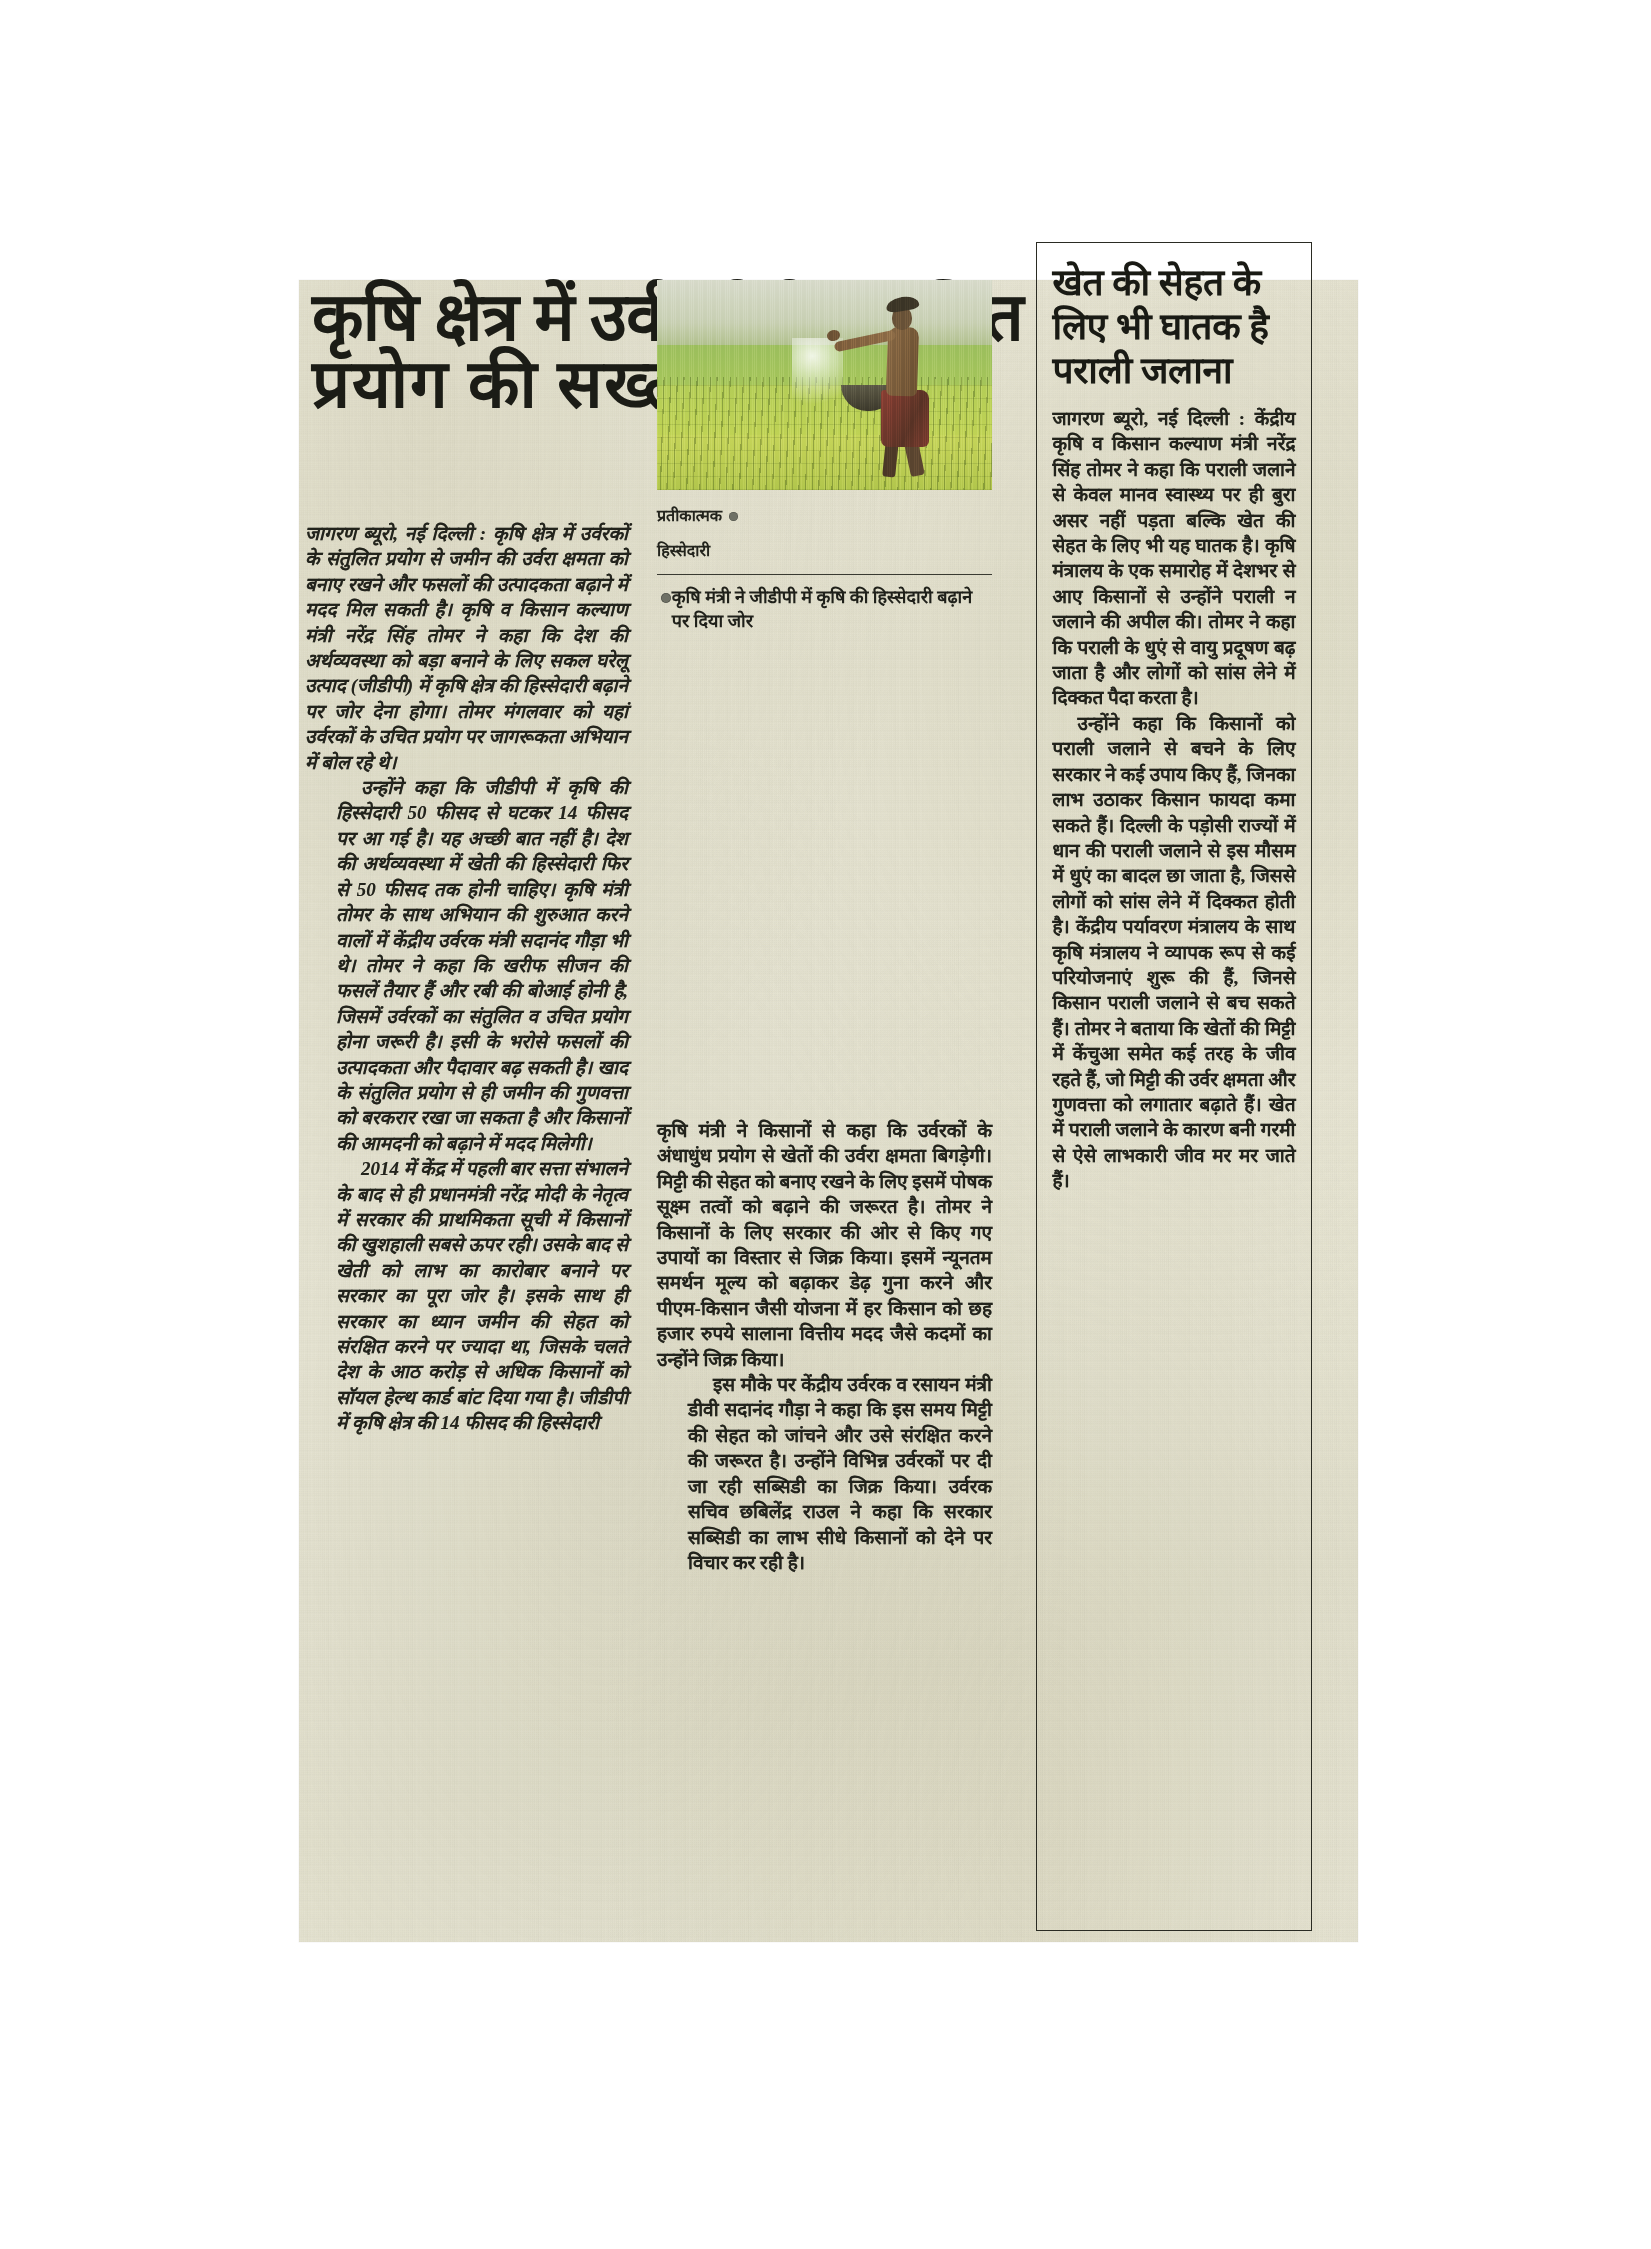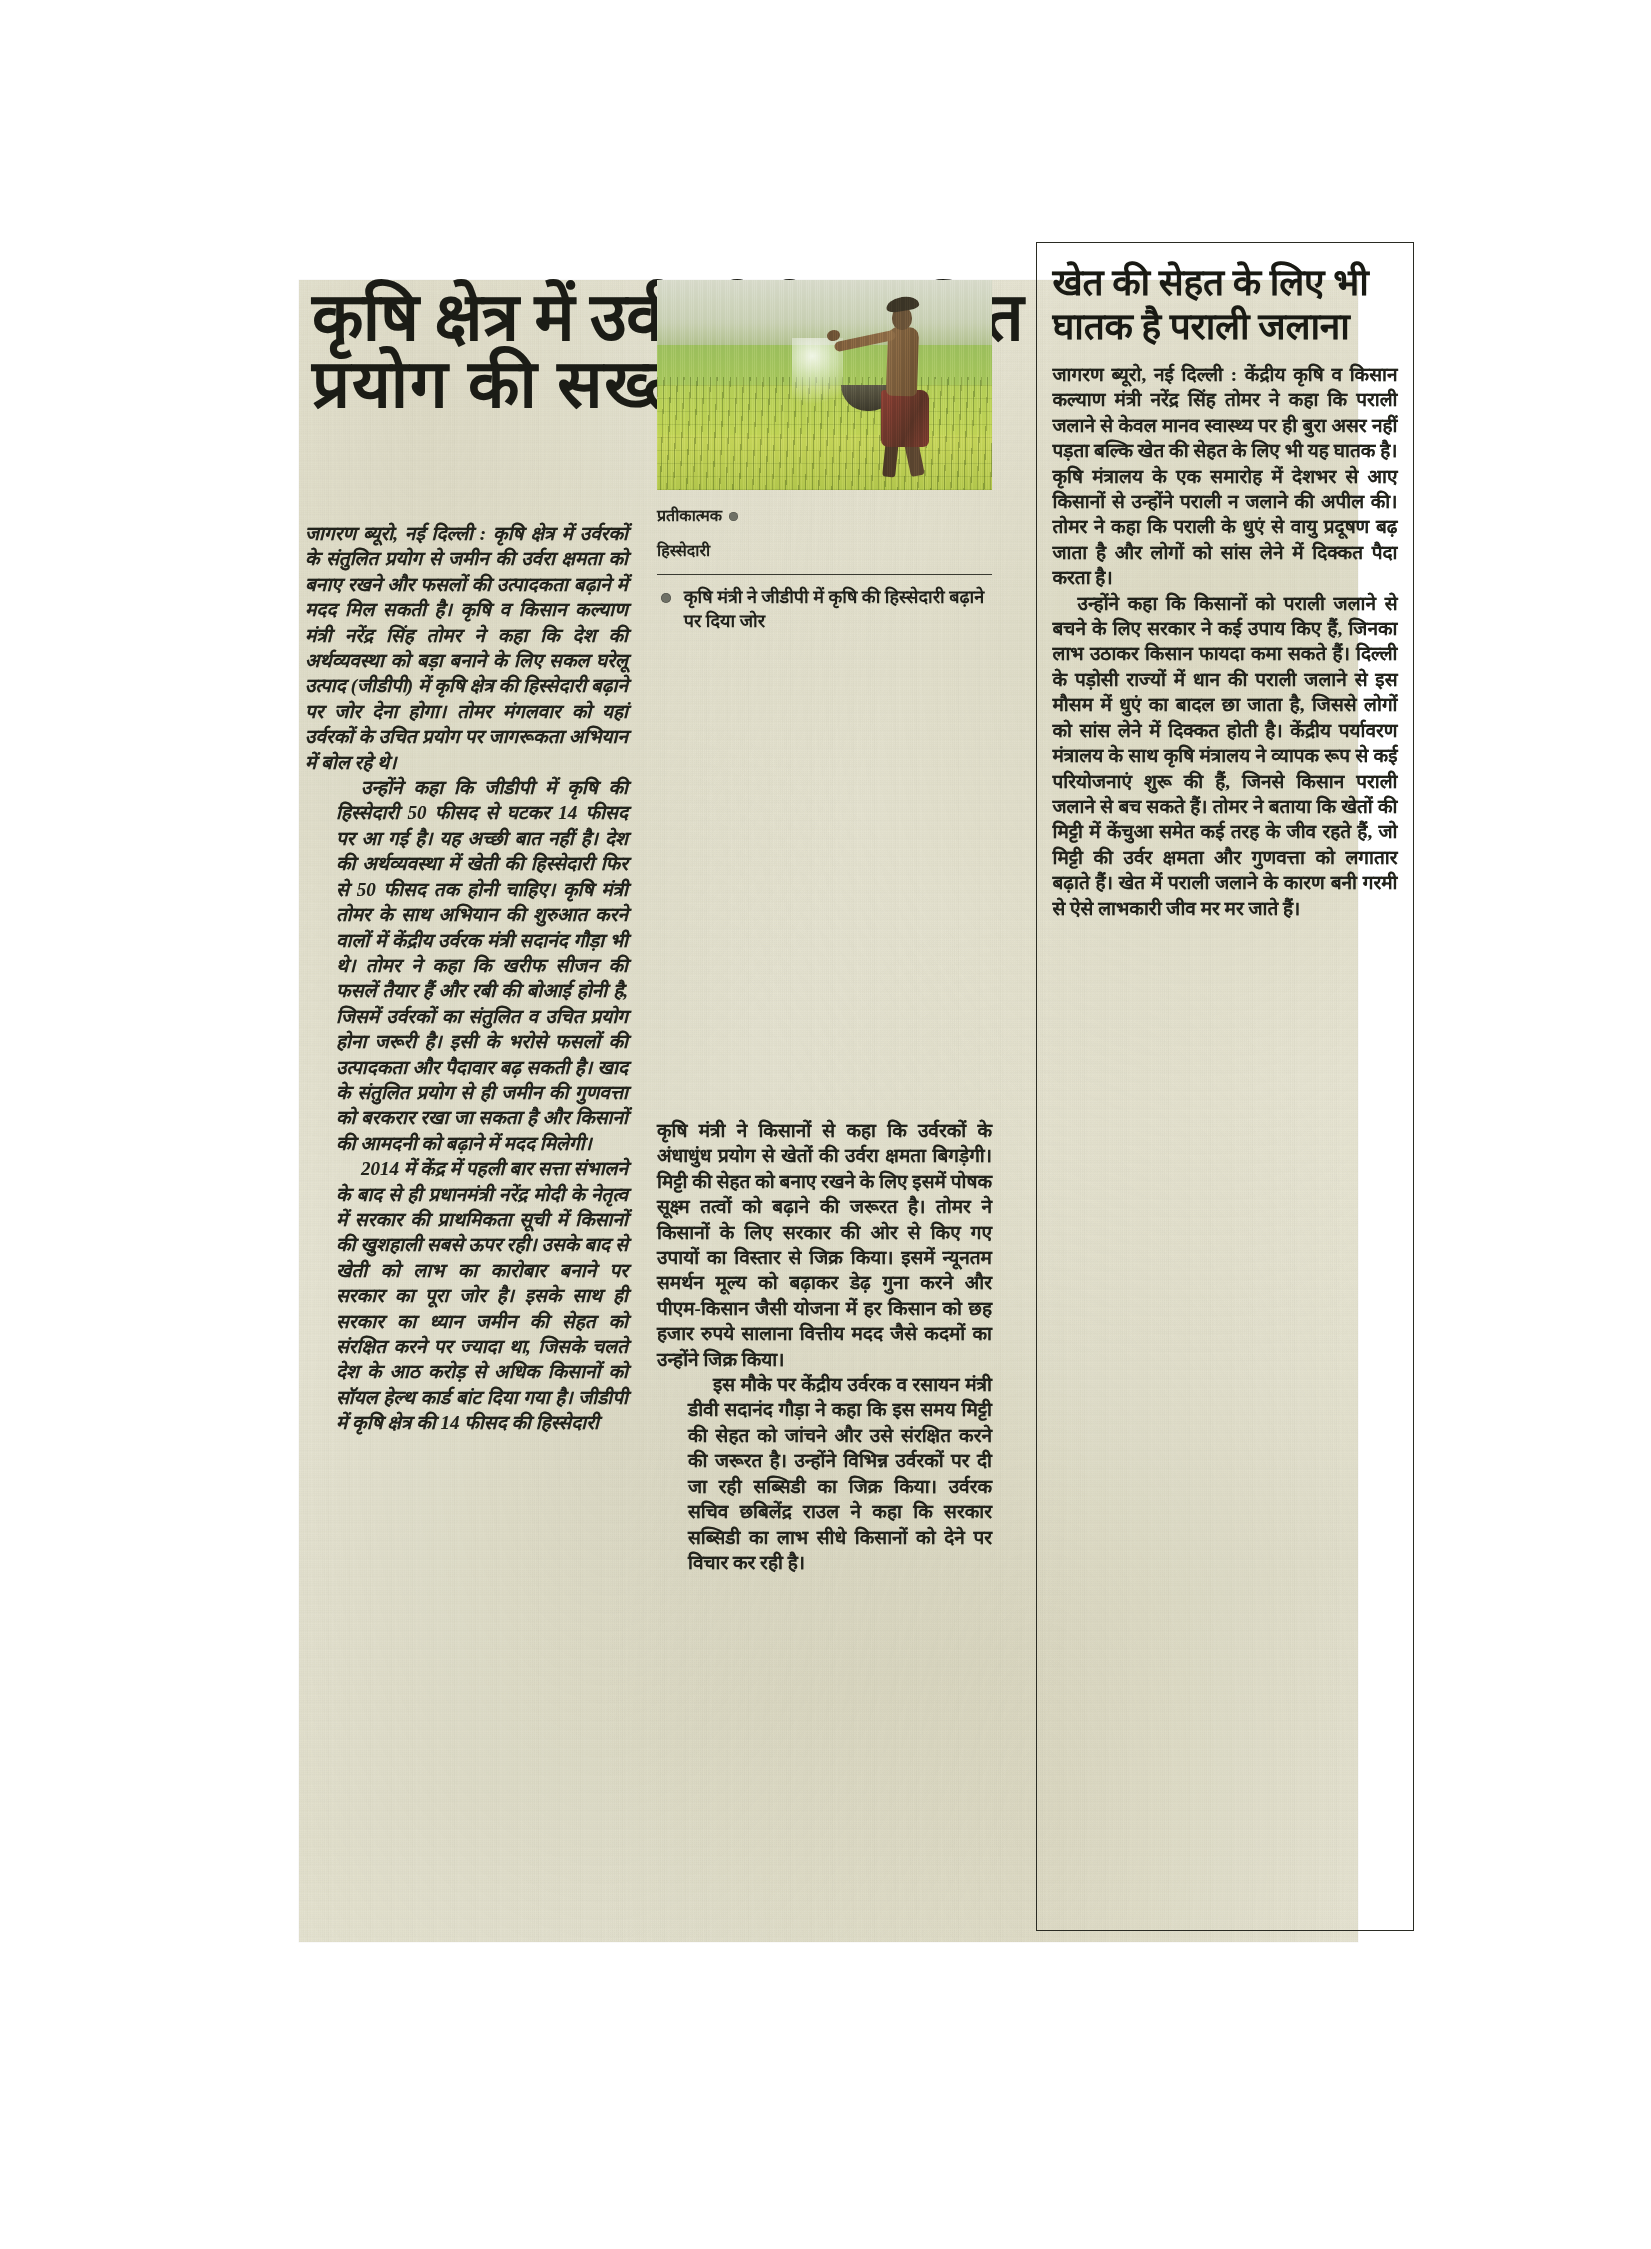--- a/index.html
+++ b/index.html
@@ -150,31 +150,31 @@
   #ib-number{
     font-size:59px; line-height:0.90; font-weight:700;
     color:#e0432c; letter-spacing:-2.4px;
     font-family:"Liberation Sans","DejaVu Sans",sans-serif;
     text-shadow:0.3px 0 0 #e0432c;
     flex:0 0 auto; margin-top:1.2px;
   }
   #ib-lines{ font-size:18px; line-height:24px; font-weight:700; color:#22231c; padding-top:3.6px;}
   #ib-tail{ font-size:16px; line-height:24px; font-weight:700; color:#22231c; margin-top:1.2px; }
   #ib-rule{ height:1.2px; background:#3a3b32; margin:10.8px 0 9.6px 0; }
-  #ib-bullet-row{ display:flex; gap:13px; align-items:flex-start; padding-left:3.6px;}
+  #ib-bullet-row{ display:flex; gap:1px; align-items:flex-start; padding-left:3.6px;}
   .bullet-dot{
     width:10.2px;height:10.2px;border-radius:50%;background:#6e7065;
     flex:0 0 auto;margin-top:8.4px;box-shadow:inset 0 0 0 0.6px rgba(0,0,0,0.35);
   }
   #ib-bullet-text{ font-size:18px; line-height:24.5px; font-weight:700; color:#1f201a; }
 
   
   #sidebox{
     position:absolute; left:737px; top:-279px;
-    width:378px; height:1689px;
+    width:276px; height:1689px;
     border:1.8px solid #2a2b23;
     box-sizing:border-box;
     padding:18px 15.5px 12px 15.5px;
   }
   #side-headline{
     font-size:37px; line-height:44px; font-weight:700;
     color:#191a14; letter-spacing:-0.3px; margin-bottom:13px;
     text-shadow:0 0 0.6px rgba(25,25,18,0.3);
   }
   #side-body{

